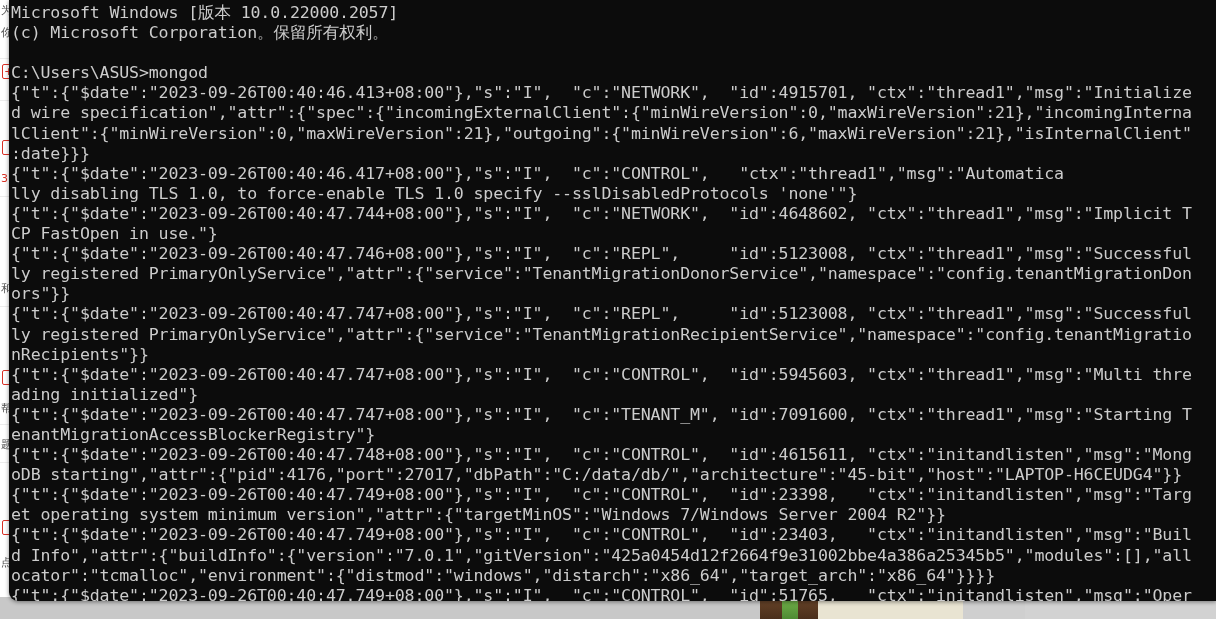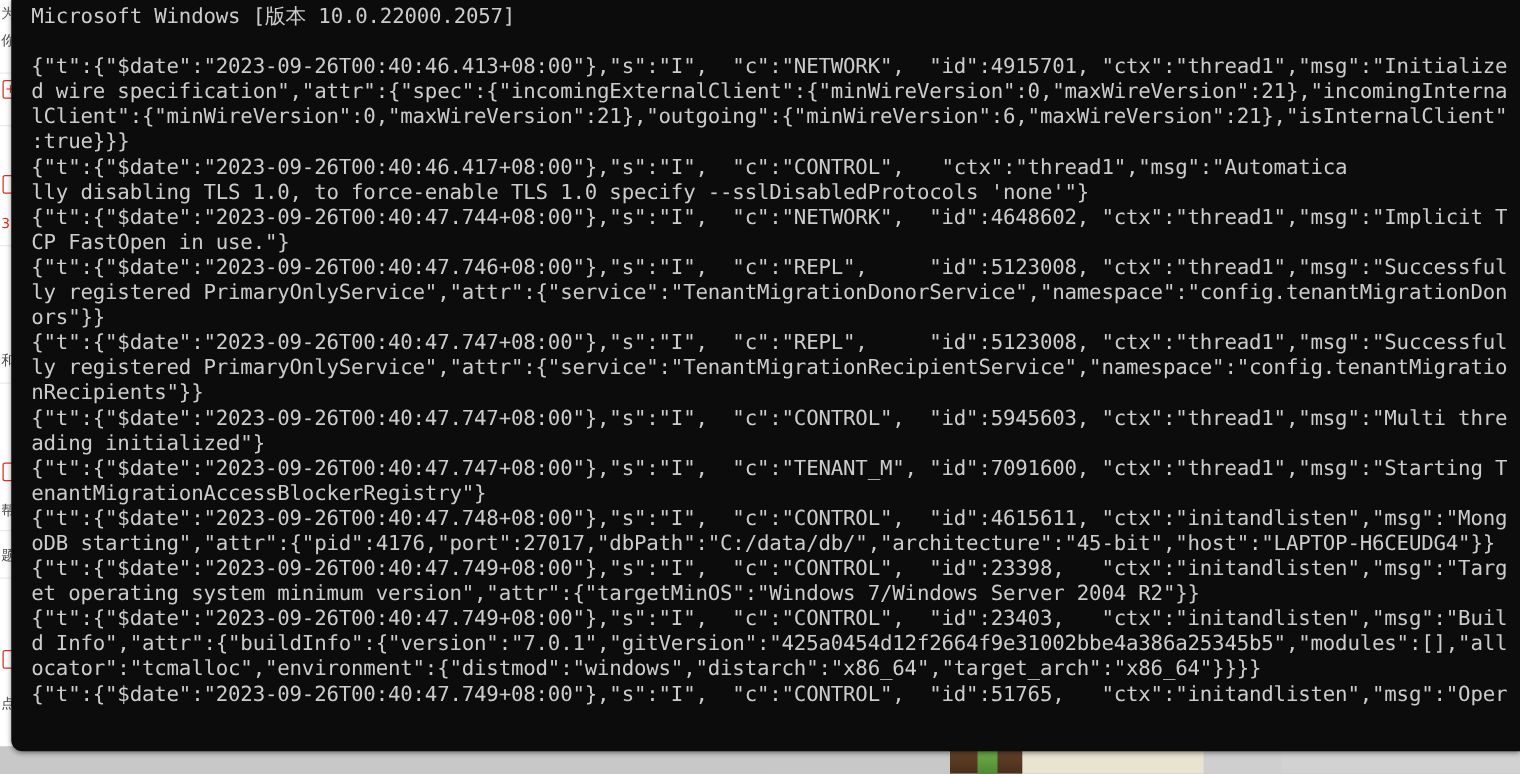--- a/index.html
+++ b/index.html
@@ -117,21 +117,21 @@
     border-bottom-left-radius: 9px;
     overflow: hidden;
     box-shadow: 0 1px 4px rgba(0,0,0,0.45);
   }
   #terminal-screen {
     position: absolute;
     left: 0;
     top: 0;
     width: 1207px;
     height: 601px;
-    padding: 3px 0 0 16px;
+    padding: 3px 0 0 2px;
     box-sizing: border-box;
   }
   .line {
     font-family: "DejaVu Sans Mono", "Liberation Mono", monospace;
     font-size: 16.6px;
     line-height: 20.1px;
     color: #cccccc;
     white-space: pre;
     letter-spacing: -0.15px;
     height: 20.1px;
@@ -193,25 +193,27 @@
     <div class="leaf"></div>
   </div>
   <div class="tb-tile" id="taskbar-tile-doc"></div>
   <div class="tb-tile" id="taskbar-tile-blank"></div>
   <div class="tb-tile" id="taskbar-tile-panel"></div>
 </div>
 
 <div id="terminal-window">
   <div id="terminal-screen">
     <div class="line">Microsoft Windows [版本 10.0.22000.2057]</div>
+    <div class="line">(c) Microsoft Corporation。保留所有权利。</div>
     <div class="line blank"></div>
+    <div class="line">C:\Users\ASUS&gt;mongod</div>
     <div class="line">{"t":{"$date":"2023-09-26T00:40:46.413+08:00"},"s":"I",  "c":"NETWORK",  "id":4915701, "ctx":"thread1","msg":"Initialize</div>
     <div class="line">d wire specification","attr":{"spec":{"incomingExternalClient":{"minWireVersion":0,"maxWireVersion":21},"incomingInterna</div>
     <div class="line">lClient":{"minWireVersion":0,"maxWireVersion":21},"outgoing":{"minWireVersion":6,"maxWireVersion":21},"isInternalClient"</div>
-    <div class="line">:true}}}</div>
+    <div class="line">:date}}}</div>
     <div class="line">{"t":{"$date":"2023-09-26T00:40:46.417+08:00"},"s":"I",  "c":"CONTROL",   "ctx":"thread1","msg":"Automatica</div>
     <div class="line">lly disabling TLS 1.0, to force-enable TLS 1.0 specify --sslDisabledProtocols 'none'"}</div>
     <div class="line">{"t":{"$date":"2023-09-26T00:40:47.744+08:00"},"s":"I",  "c":"NETWORK",  "id":4648602, "ctx":"thread1","msg":"Implicit T</div>
     <div class="line">CP FastOpen in use."}</div>
     <div class="line">{"t":{"$date":"2023-09-26T00:40:47.746+08:00"},"s":"I",  "c":"REPL",     "id":5123008, "ctx":"thread1","msg":"Successful</div>
     <div class="line">ly registered PrimaryOnlyService","attr":{"service":"TenantMigrationDonorService","namespace":"config.tenantMigrationDon</div>
     <div class="line">ors"}}</div>
     <div class="line">{"t":{"$date":"2023-09-26T00:40:47.747+08:00"},"s":"I",  "c":"REPL",     "id":5123008, "ctx":"thread1","msg":"Successful</div>
     <div class="line">ly registered PrimaryOnlyService","attr":{"service":"TenantMigrationRecipientService","namespace":"config.tenantMigratio</div>
     <div class="line">nRecipients"}}</div>

